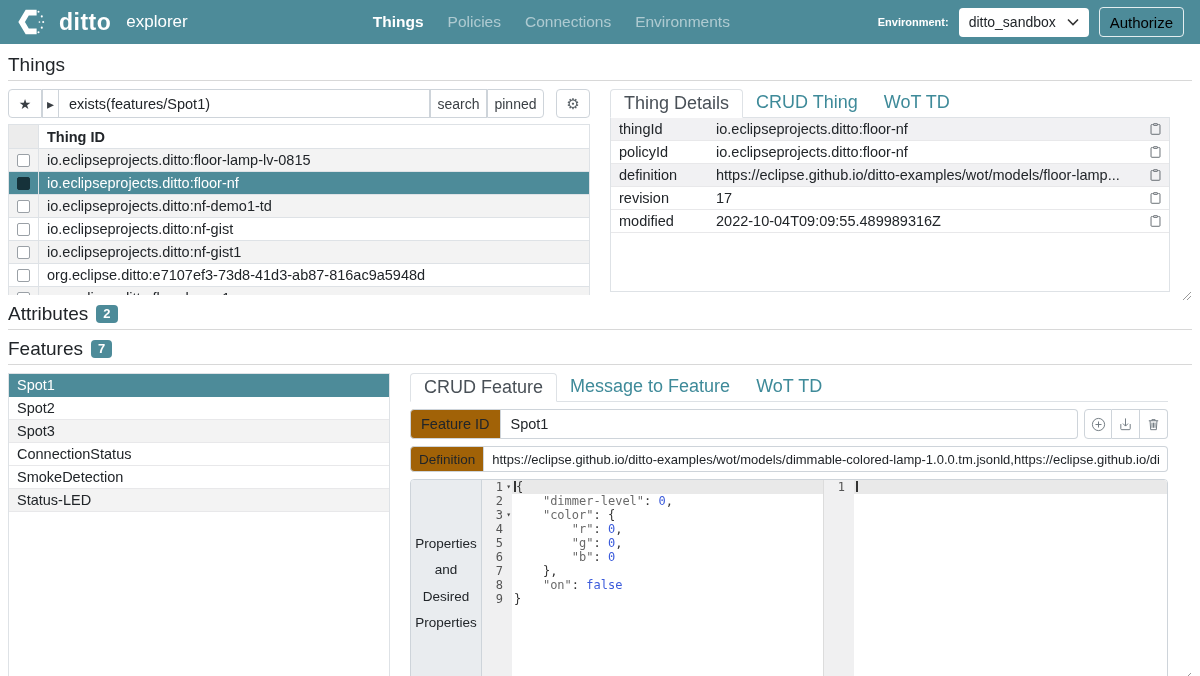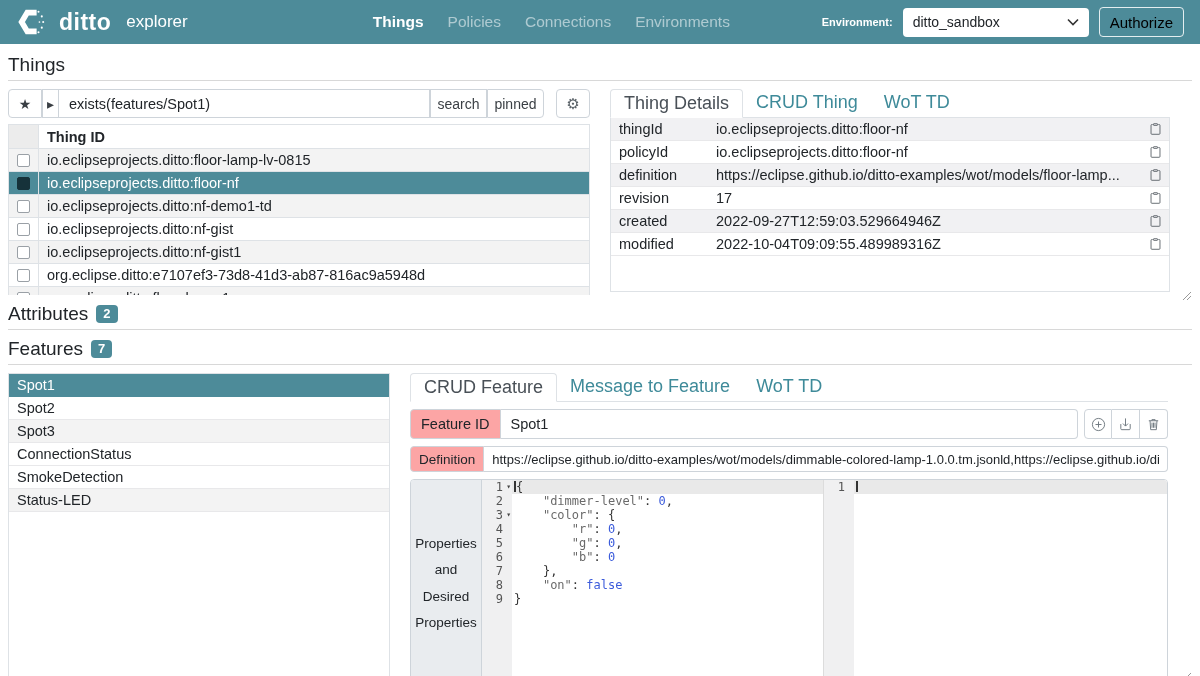--- a/index.html
+++ b/index.html
@@ -9,21 +9,21 @@
   
   .navbar { height:44px; background:#4d8b99; display:flex; align-items:center; padding:0 16px; }
   .brand-wrap { display:flex; align-items:center; gap:13px; }
   .brand { color:#fff; font-size:23px; font-weight:bold; letter-spacing:.5px; }
   .brand-sub { color:#fff; font-size:17px; font-weight:400; margin-left:2px; }
   .nav-items { display:flex; gap:24px; margin-left:185px; }
   .nav-item { color:rgba(255,255,255,.55); font-size:15.5px; cursor:pointer; }
   .nav-item.active { color:#fff; font-weight:600; }
   .nav-right { margin-left:auto; display:flex; align-items:center; gap:10px; }
   .env-label { color:#fff; font-size:11px; font-weight:600; }
-  .env-select { width:186px; height:29px; background:#fff; border-radius:4px; display:flex;
+  .env-select { width:130px; height:29px; background:#fff; border-radius:4px; display:flex;
     align-items:center; justify-content:space-between; padding:0 10px; font-size:14px; cursor:pointer; }
   .authorize-btn { background:transparent; border:1px solid rgba(255,255,255,.85); color:#000000;
     font-size:15px; padding:3px 10px; border-radius:4px; height:30px; cursor:pointer;
     font-family:"Liberation Sans", sans-serif;}
 
   
   .main { padding:4px 8px 0 8px; }
   .h5 { font-size:19px; font-weight:500; margin:6px 0 4px 0; display:flex; align-items:center; gap:8px; }
   .badge { background:#4d8b99; color:#fff; font-size:13px; font-weight:bold; border-radius:4px;
     padding:2px 7px; line-height:1.1; }
@@ -79,21 +79,21 @@
 
   
   .row-bottom { display:flex; gap:20px; position:relative; }
   .features-list { width:382px; border:1px solid #dee2e6; height:306px; overflow:hidden; font-size:14.5px; }
   .frow { height:23px; display:flex; align-items:center; padding-left:8px; border-bottom:1px solid #e8e8ea; cursor:pointer; }
   .frow.stripe { background:#f3f3f3; }
   .frow.selected { background:#4d8b99; color:#fff; border-bottom-color:#4d8b99; }
   .feature-panel { width:758px; }
 
   .fgroup { display:flex; margin-top:7px; }
-  .glabel { background:#fca5a5; border:1px solid #ced4da; border-radius:4px 0 0 4px; padding:0 10px;
+  .glabel { background:#a16207; border:1px solid #ced4da; border-radius:4px 0 0 4px; padding:0 10px;
     display:flex; align-items:center; font-size:14.5px; color:#212529; white-space:nowrap; }
   .ginput { flex:1; border:1px solid #ced4da; border-left:none; padding:0 10px; font-size:14.5px;
     font-family:"Liberation Sans", sans-serif; color:#212529; outline:none; min-width:0; border-radius:0 4px 4px 0; }
   .fid-group { height:30px; }
   .def-group { height:26px; }
   .def-group .glabel { font-size:13.5px; padding:0 8px; }
   .def-group .ginput { font-size:13px; padding:0 8px; }
   .btn-trio { display:flex; margin-left:6px; }
   .icon-btn { width:28px; background:#fff; border:1px solid #ced4da; border-left:none; cursor:pointer;
     display:flex; align-items:center; justify-content:center; }
@@ -268,30 +268,20 @@
             <button class="copybtn">
               <svg width="13" height="14" viewBox="0 0 16 16">
                 <path d="M10 1.5H6a.5.5 0 0 0-.5.5v1a.5.5 0 0 0 .5.5h4a.5.5 0 0 0 .5-.5V2a.5.5 0 0 0-.5-.5z" fill="none" stroke="#495057"></path>
                 <path d="M11.5 2.5h1a1 1 0 0 1 1 1v10a1 1 0 0 1-1 1h-9a1 1 0 0 1-1-1v-10a1 1 0 0 1 1-1h1" fill="none" stroke="#495057"></path>
               </svg>
             </button>
           </div>
           <div class="drow">
             <div class="dk">revision</div>
             <div class="dv">17</div>
-            <button class="copybtn">
-              <svg width="13" height="14" viewBox="0 0 16 16">
-                <path d="M10 1.5H6a.5.5 0 0 0-.5.5v1a.5.5 0 0 0 .5.5h4a.5.5 0 0 0 .5-.5V2a.5.5 0 0 0-.5-.5z" fill="none" stroke="#495057"></path>
-                <path d="M11.5 2.5h1a1 1 0 0 1 1 1v10a1 1 0 0 1-1 1h-9a1 1 0 0 1-1-1v-10a1 1 0 0 1 1-1h1" fill="none" stroke="#495057"></path>
-              </svg>
-            </button>
-          </div>
-          <div class="drow stripe">
-            <div class="dk">created</div>
-            <div class="dv">2022-09-27T12:59:03.529664946Z</div>
             <button class="copybtn">
               <svg width="13" height="14" viewBox="0 0 16 16">
                 <path d="M10 1.5H6a.5.5 0 0 0-.5.5v1a.5.5 0 0 0 .5.5h4a.5.5 0 0 0 .5-.5V2a.5.5 0 0 0-.5-.5z" fill="none" stroke="#495057"></path>
                 <path d="M11.5 2.5h1a1 1 0 0 1 1 1v10a1 1 0 0 1-1 1h-9a1 1 0 0 1-1-1v-10a1 1 0 0 1 1-1h1" fill="none" stroke="#495057"></path>
               </svg>
             </button>
           </div>
           <div class="drow">
             <div class="dk">modified</div>
             <div class="dv">2022-10-04T09:09:55.489989316Z</div>

